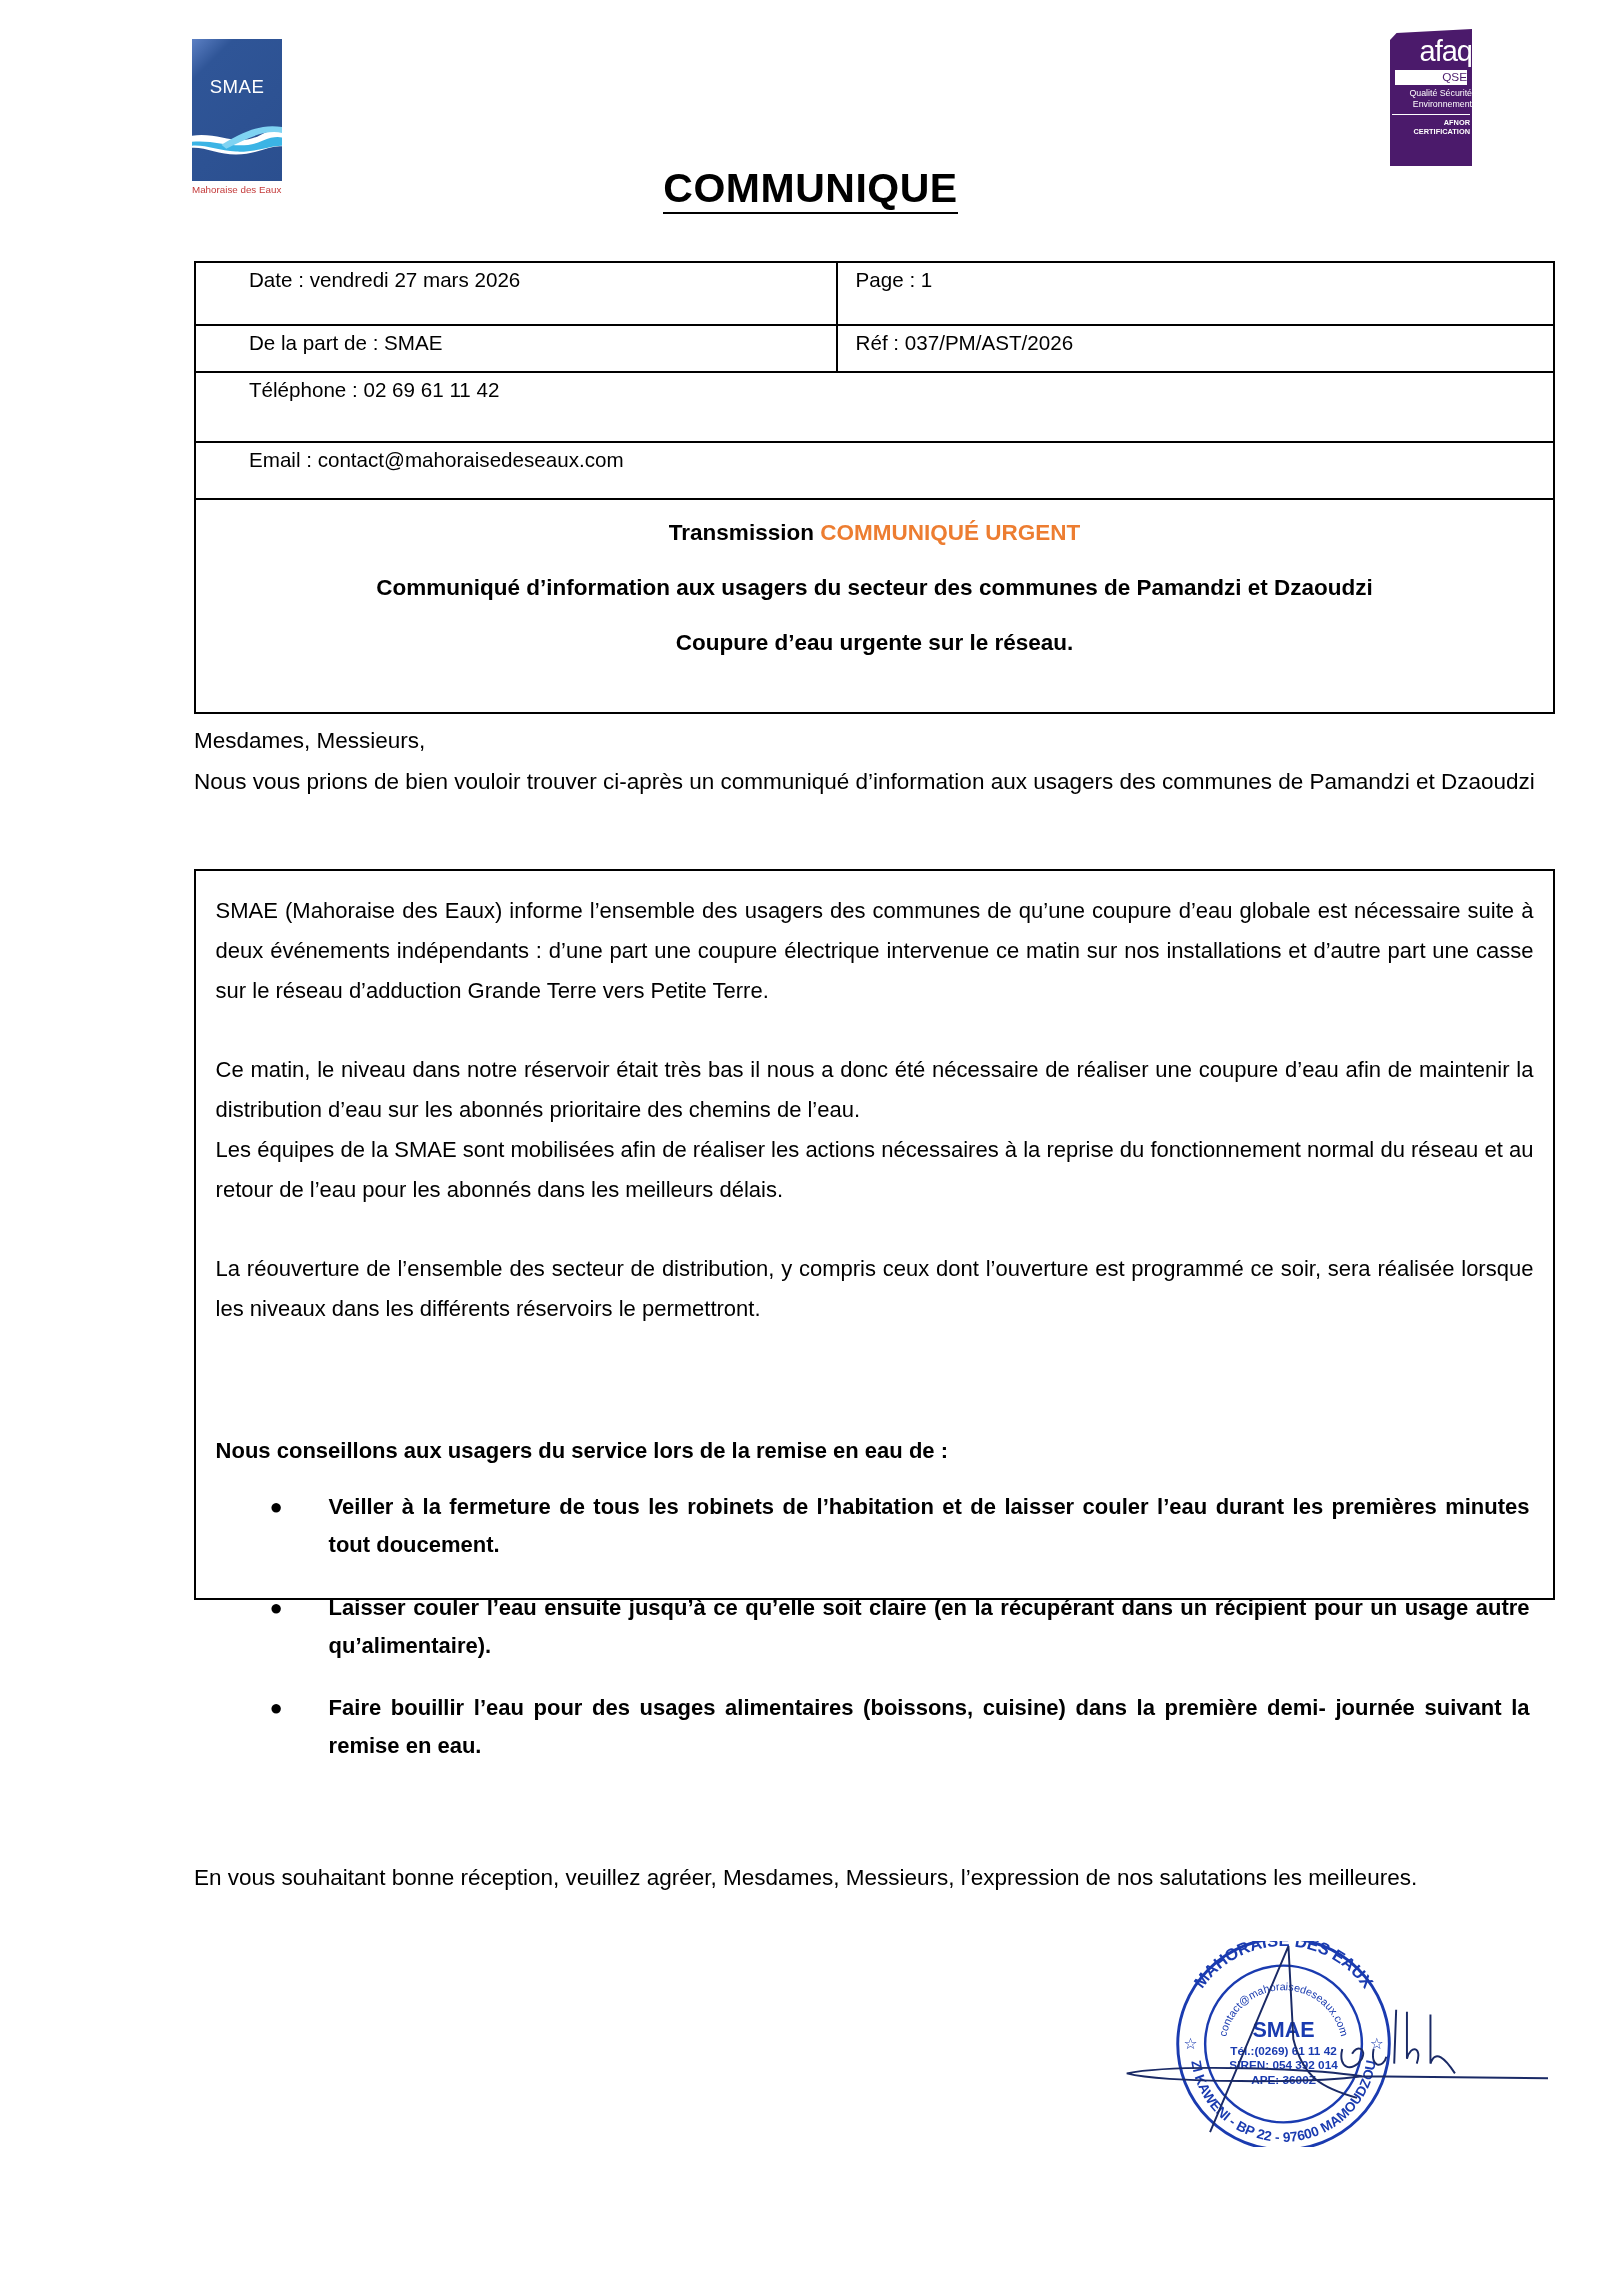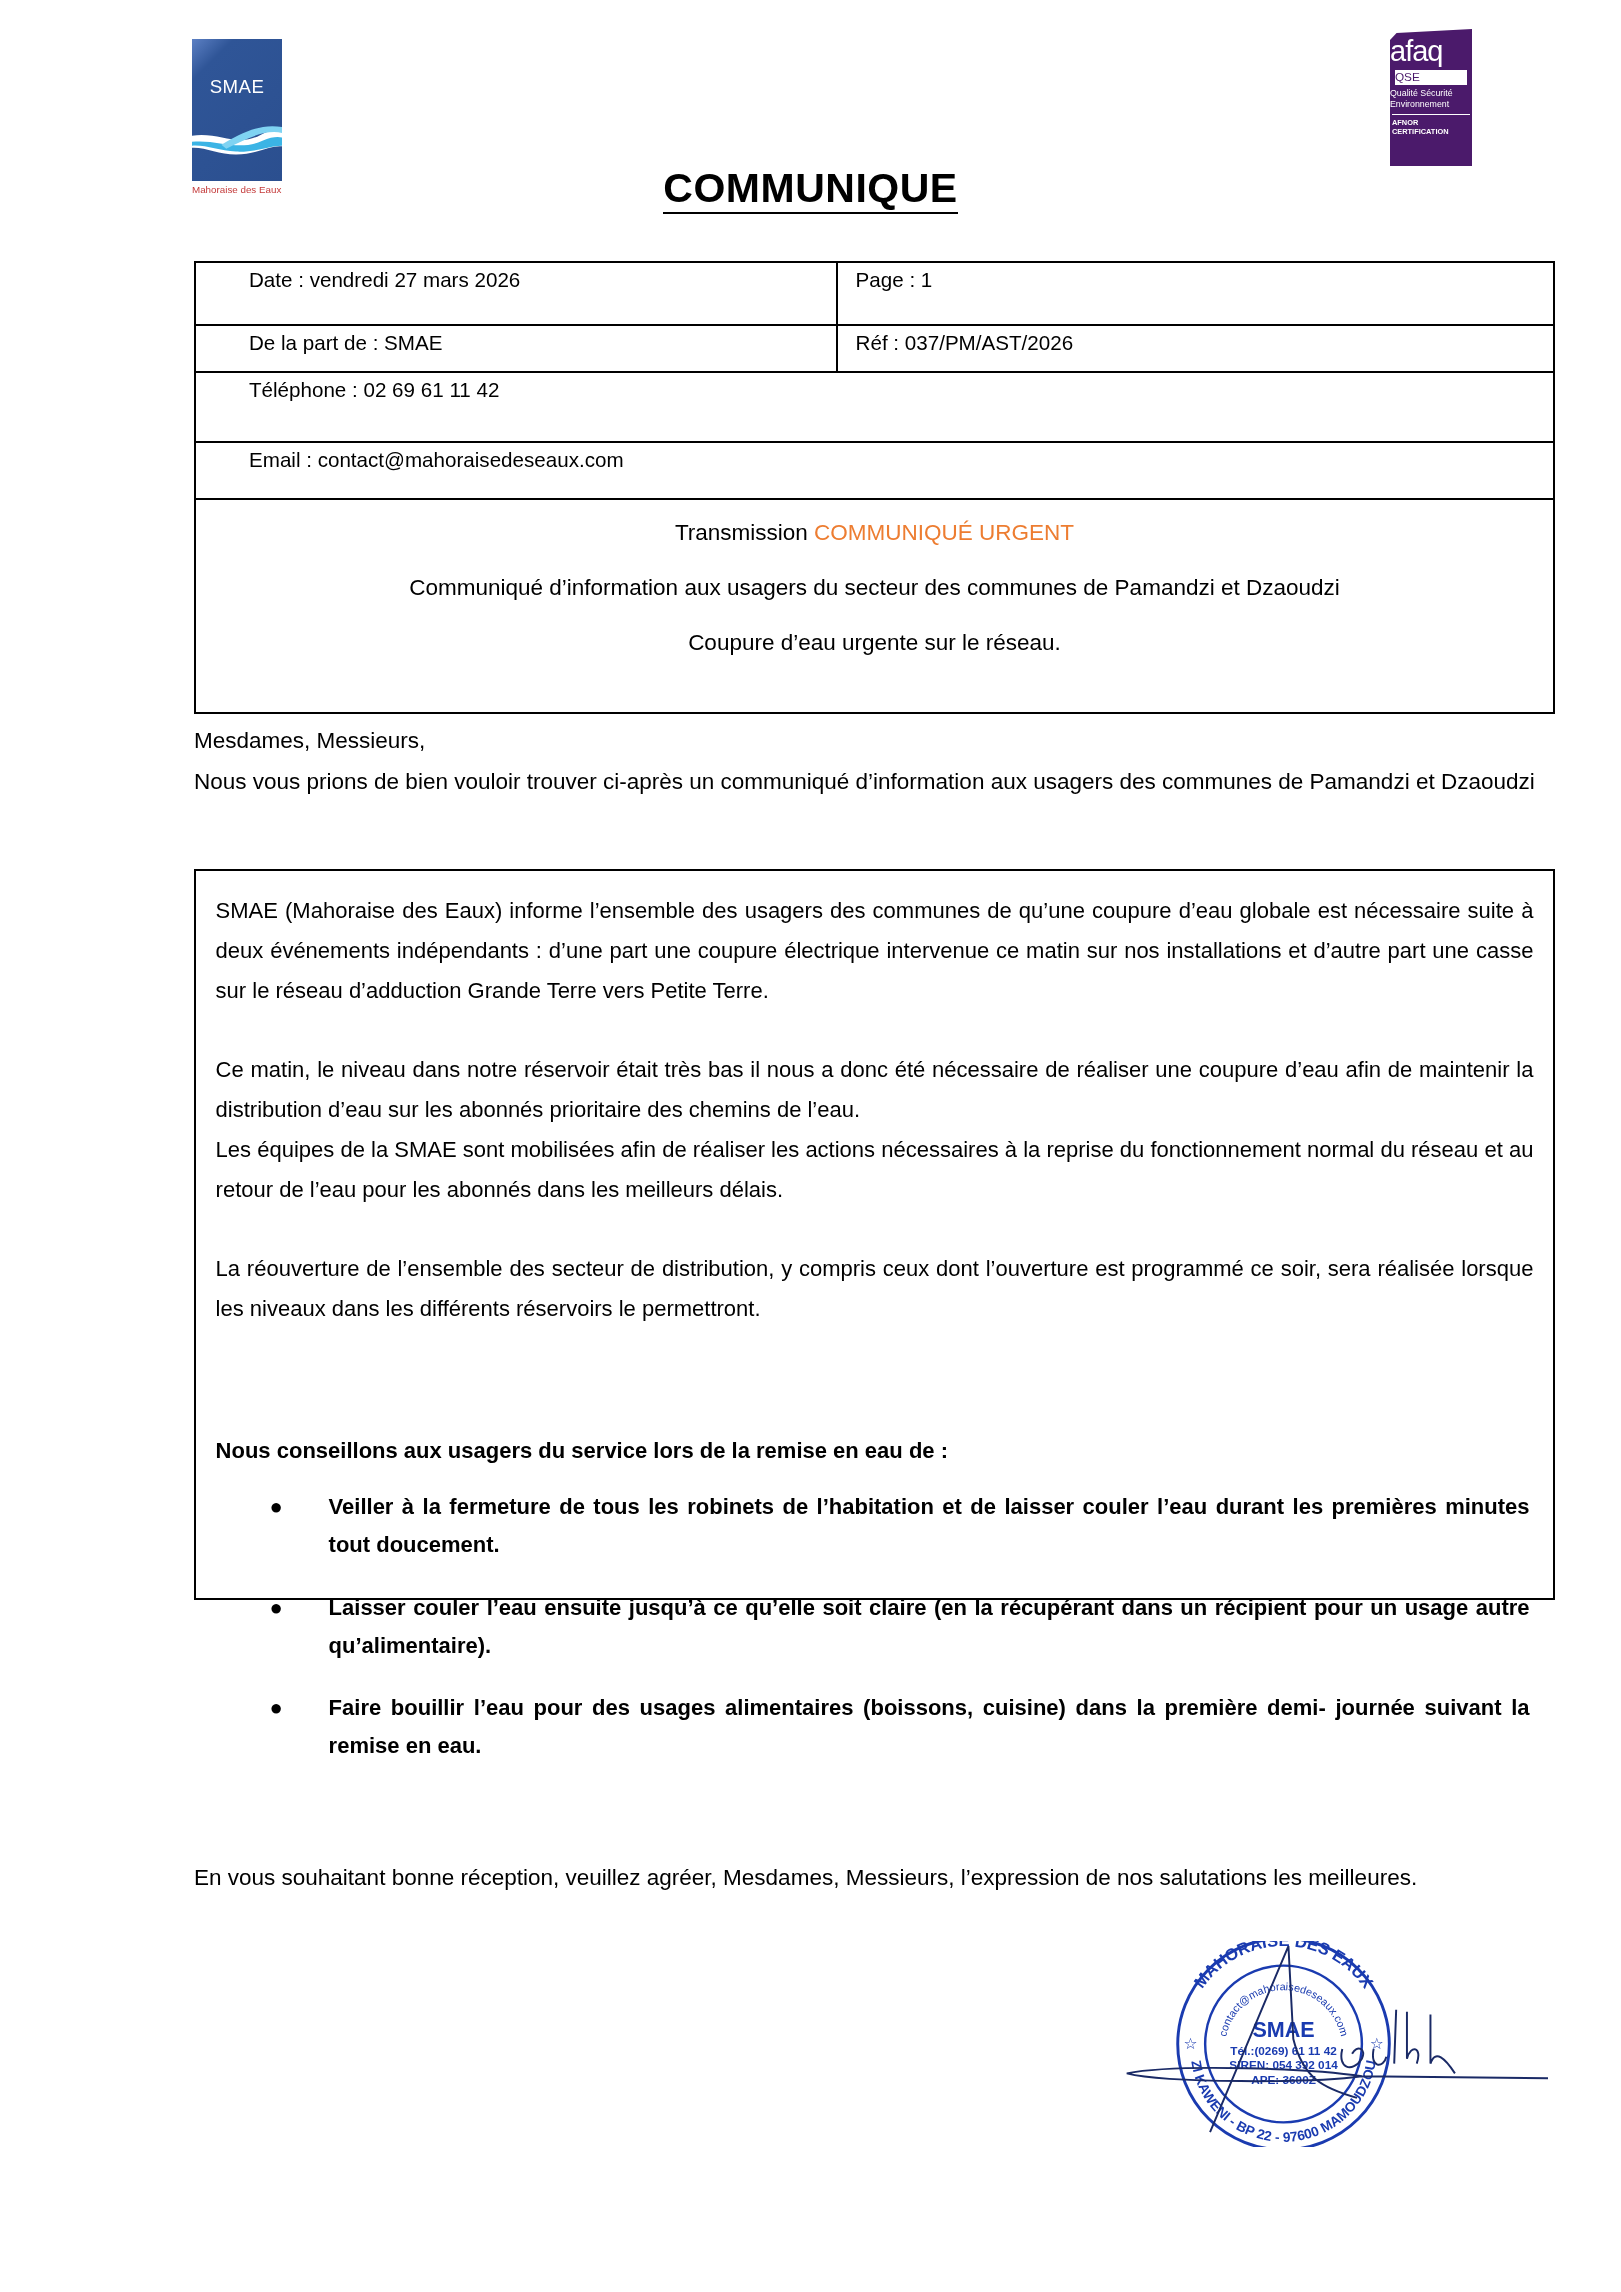--- a/index.html
+++ b/index.html
@@ -4,33 +4,33 @@
 <style>
   html,body{margin:0;padding:0;background:#fff;}
   body{width:1621px;height:2293px;position:relative;overflow:hidden;font-family:"Liberation Sans",sans-serif;color:#000;}
   .abs{position:absolute;}
   
   .smae-logo{left:192px;top:39px;width:143px;height:165px;}
   .smae-box{position:absolute;left:0;top:0;width:90px;height:142px;background:linear-gradient(135deg,#5c80c4 0%,#2f5597 18%,#2b4f8f 100%);overflow:hidden;}
   .smae-box .t{position:absolute;left:0;width:90px;top:37px;text-align:center;color:#fff;font-size:18.6px;letter-spacing:0.5px;}
   .smae-sub{position:absolute;left:0;top:145px;font-size:9.8px;color:#c43b3b;white-space:nowrap;}
   .afaq{left:1390px;top:29px;width:82px;height:137px;}
-  .afaq-box{position:absolute;left:0;top:0;width:82px;height:137px;background:#4b1a6b;clip-path:polygon(8% 3%,100% 0,100% 100%,0 100%,0 8%);color:#fff;text-align:left;}
+  .afaq-box{position:absolute;left:0;top:0;width:82px;height:137px;background:#4b1a6b;clip-path:polygon(8% 3%,100% 0,100% 100%,0 100%,0 8%);color:#fff;text-align:right;}
   .afaq-box .big{font-size:29px;line-height:29px;margin-top:7.8px;letter-spacing:-1px;}
   .afaq-box .qse{background:#fff;color:#4b1a6b;font-weight:normal;font-size:11.8px;margin:3.9px 4.9px 2.9px 4.9px;line-height:15.7px;}
   .afaq-box .sm{font-size:8.8px;line-height:10.8px;}
   .afaq-box .cert{font-size:7.4px;font-weight:bold;border-top:1px solid #fff;margin:3.9px 2px 0 2px;padding-top:2.9px;}
   .title{left:0;width:1621px;top:165px;text-align:center;font-size:41px;font-weight:bold;letter-spacing:0.5px;}
   .title span{border-bottom:2.9px solid #000;padding-bottom:1px;}
   
   .hdr{left:194px;top:261px;width:1361px;border:2px solid #000;box-sizing:border-box;}
   .row{display:flex;border-bottom:2px solid #000;box-sizing:border-box;}
   .cell{font-size:20.6px;padding:4.9px 0 0 53px;box-sizing:border-box;}
   .cell.right{border-left:2px solid #000;padding-left:17.6px;}
-  .trans{height:212px;text-align:center;font-weight:normal;font-size:22.5px;border-radius:21px;}
+  .trans{height:212px;text-align:center;font-weight:bold;font-size:22.5px;border-radius:21px;}
   .trans .l1{padding-top:19.6px;}
   .orange{color:#ed7d31;}
   .trans .l2{margin-top:29px;}
   .trans .l3{margin-top:29px;}
   .p{font-size:22.5px;line-height:41px;}
   .intro{left:194px;top:720px;width:1362px;}
   .box2{left:194px;top:869px;width:1361px;height:731px;border:2px solid #000;box-sizing:border-box;padding:19.6px 19.6px 0 19.6px;}
   .box2 .para{font-size:22px;line-height:40px;text-align:justify;}
   .gap{height:39px;}
   .advice{font-weight:bold;font-size:22px;line-height:40px;margin-top:102px;}

